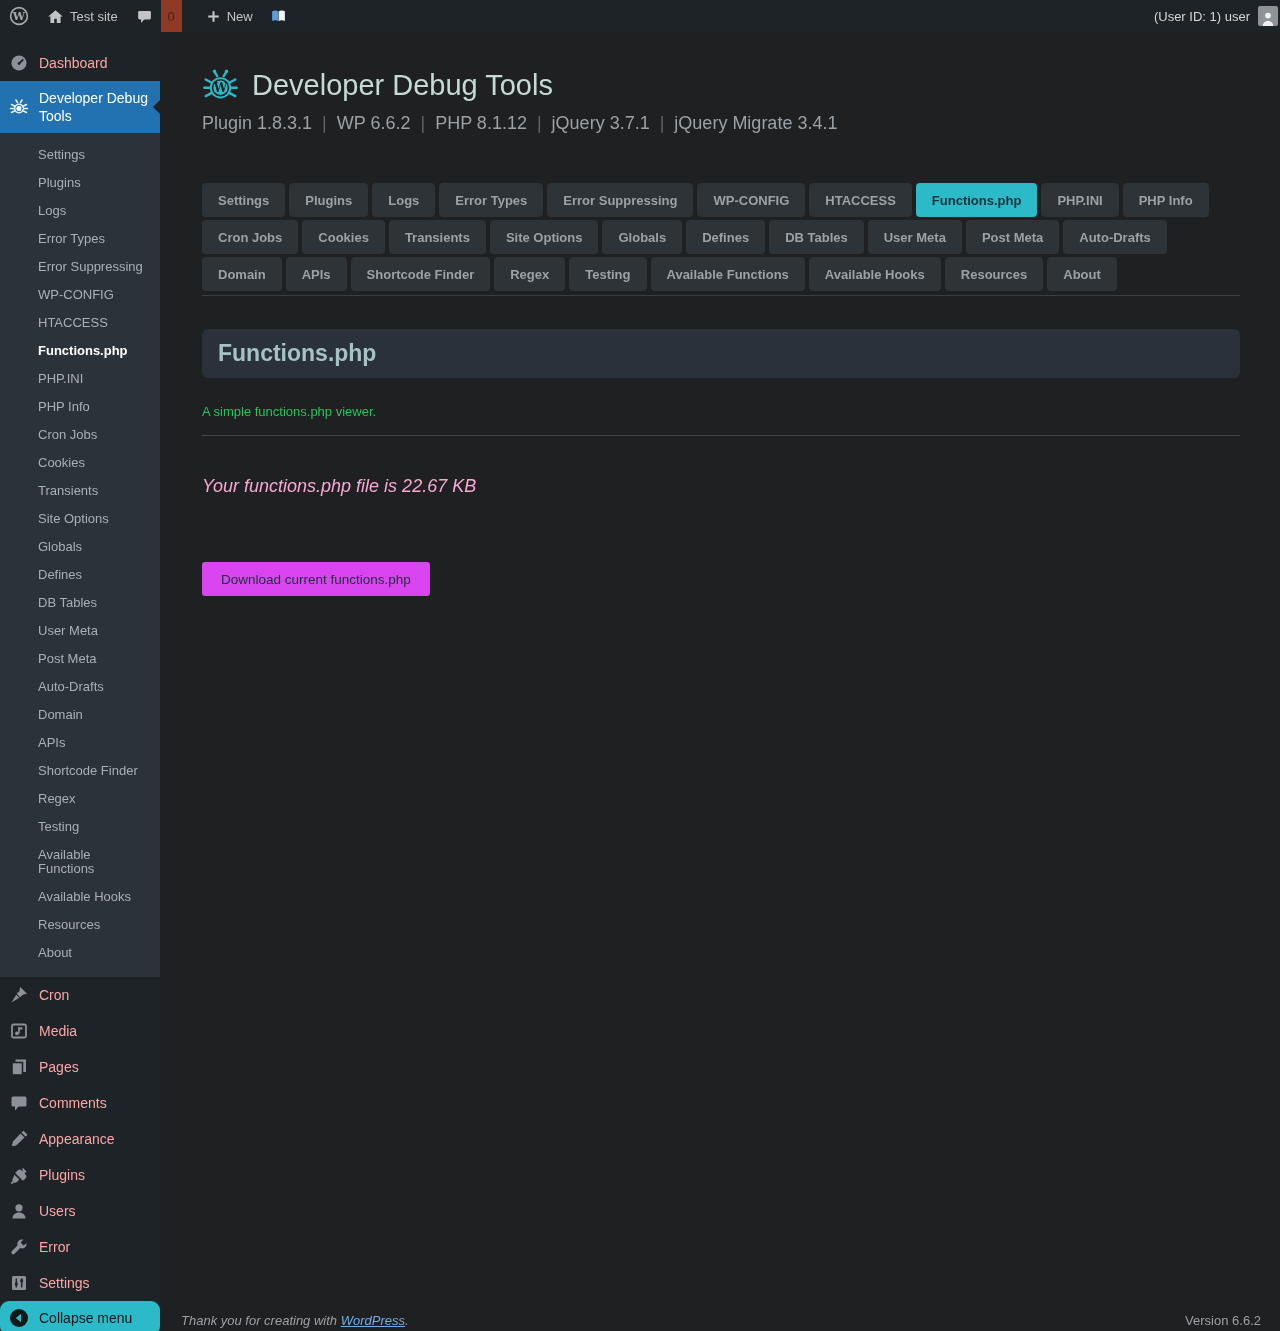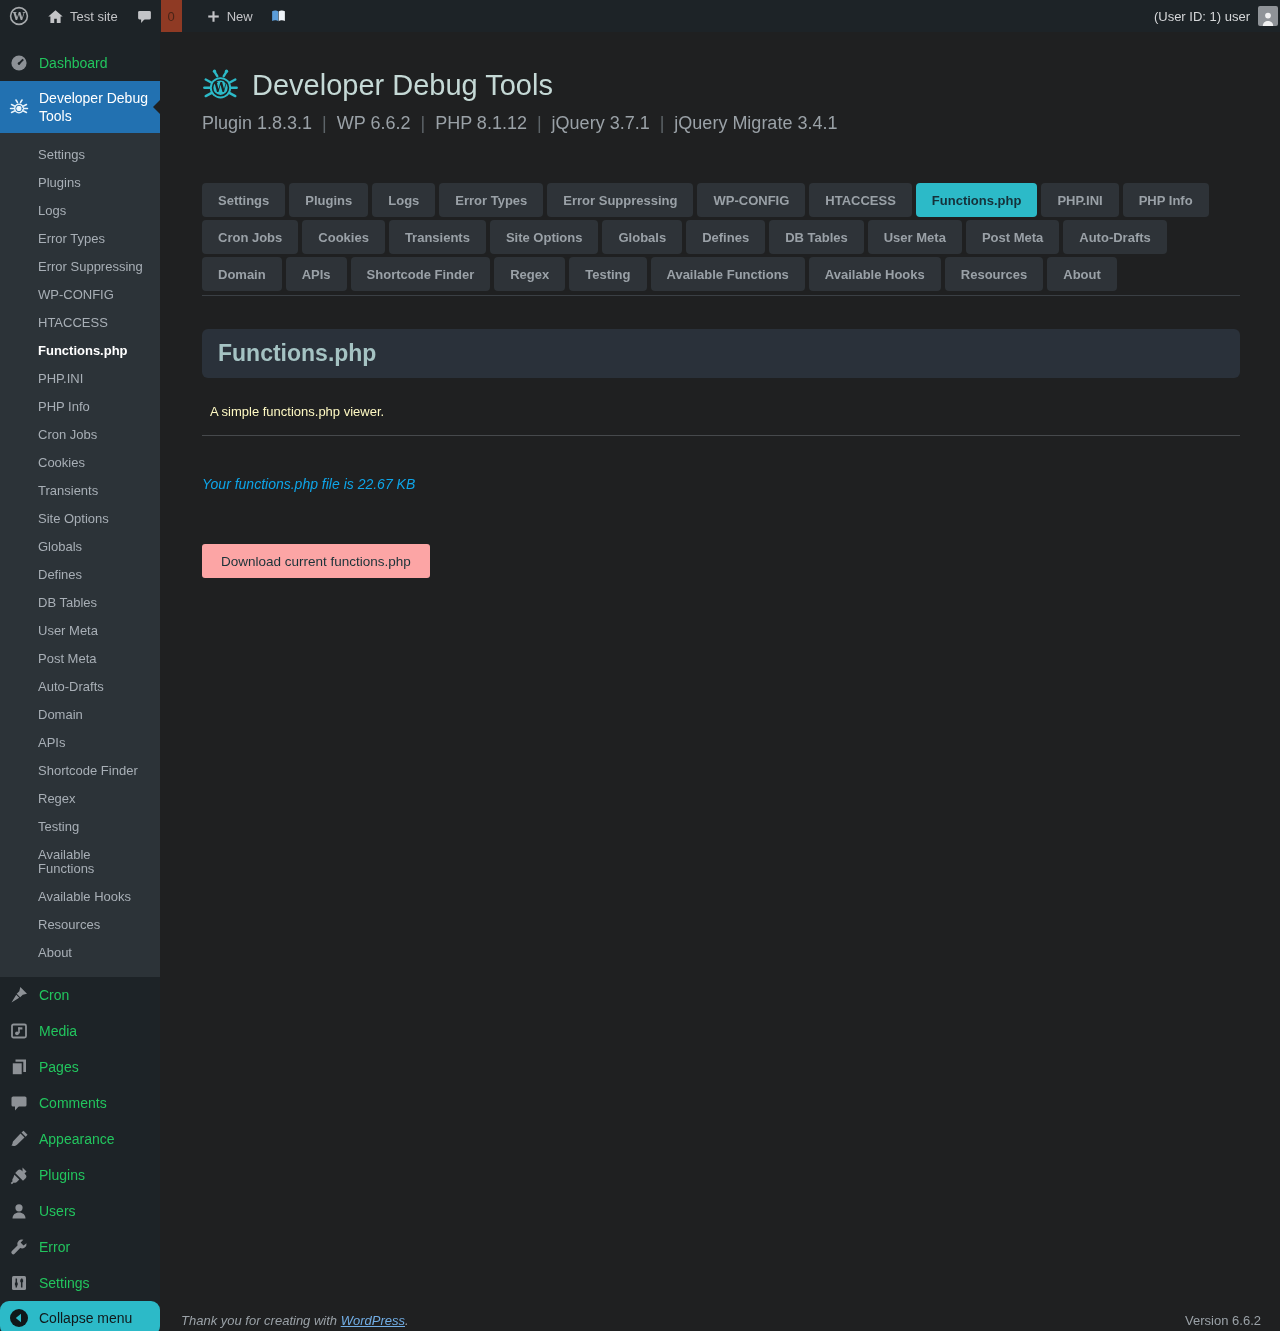--- a/index.html
+++ b/index.html
@@ -14,21 +14,21 @@
   .ab-item svg { flex:none; }
   .ab-count { height:32px; width:21px; margin-left:2px; background:#8f3a24; color:#4b2417; display:flex; align-items:center; justify-content:center; font-size:13px; }
   .ab-right { margin-left:auto; display:flex; align-items:center; gap:8px; padding-right:2px; color:#d5d7d9; }
   .avatar { width:20px; height:20px; background:#8f9398; border-radius:2px; display:flex; align-items:flex-end; justify-content:center; overflow:hidden; }
 
   
   .wrap { display:flex; height:1299px; }
 
   
   .sidebar { width:160px; background:#1d2327; color:#c3c4c7; display:flex; flex-direction:column; padding-top:13px; overflow:hidden; flex:none; }
-  .menu-item { display:flex; align-items:center; gap:10px; padding:8px 8px 8px 9px; font-size:14px; line-height:18px; color:#22c55e; position:relative; }
+  .menu-item { display:flex; align-items:center; gap:10px; padding:8px 8px 8px 9px; font-size:14px; line-height:18px; color:#fca5a5; position:relative; }
   .menu-item .mi-icon { width:20px; height:20px; color:#8d9196; flex:none; display:flex; align-items:center; justify-content:center; }
   .menu-item.current { background:#2271b1; color:#ffffff; }
   .menu-item.current .mi-icon { color:#eaf4fb; }
   .menu-item.current::after { content:""; position:absolute; right:-1px; top:50%; margin-top:-8px; border:8px solid transparent; border-right-color:#1f2021; }
   .submenu { background:#2c3338; padding:8px 0 10px 0; margin:0; }
   .submenu a { display:block; padding:7px 12px 7px 38px; font-size:13px; line-height:14px; color:#a8afb6; }
   .submenu a.active { color:#ffffff; font-weight:bold; }
   .menu-gap { height:14px; }
   .menu-sep { height:10px; }
   .collapse-item { margin-top:auto; margin-bottom:6px; background:#2cbac8; color:#10181a; border-radius:9px; display:flex; align-items:center; gap:10px; padding:7px 8px 7px 9px; font-size:14px; font-weight:400; }
@@ -40,26 +40,26 @@
   .page-header { margin-top:36px; display:flex; align-items:center; gap:13px; }
   .page-title { font-size:29px; font-weight:400; color:#c5d9d6; margin:0; }
   .meta-line { margin-top:11px; font-size:18px; color:#9aa1a7; }
   .meta-sep { color:#5d6469; padding:0 10px; }
 
   .tabs { margin-top:49px; display:flex; flex-wrap:wrap; gap:3px 4px; border-bottom:1px solid #3a3f44; padding-bottom:4px; }
   .tab { background:#2e3338; color:#9aa1a7; font-size:13px; font-weight:bold; font-family:"Liberation Sans", sans-serif; padding:0 16px; height:34px; border:none; border-radius:4px; cursor:pointer; }
   .tab.active { background:#2cbac8; color:#15313a; }
 
   .panel-title { margin-top:33px; background:#2a313a; border-radius:6px; padding:11px 16px; font-size:23px; font-weight:bold; color:#a5c3c3; }
-  .page-desc { margin:26px 0 0 8px; font-size:13px; color:#fef9c3; }
+  .page-desc { margin:26px 0 0 0; font-size:13px; color:#22c55e; }
   .rule { margin-top:16px; border:none; border-top:1px solid #46494c; height:0; }
-  .file-size { margin:40px 0 0 0; font-size:14px; font-style:italic; color:#0ea5e9; }
+  .file-size { margin:40px 0 0 0; font-size:18px; font-style:italic; color:#f9a8d4; }
   .btn-row1 { margin-top:52px; }
   .btn-row2 { margin-top:37px; }
-  .cyan-btn { background:#fca5a5; color:#1a3238; border:none; border-radius:3px; height:34px; padding:0 19px; font-size:13.5px; font-family:"Liberation Sans", sans-serif; cursor:pointer; }
+  .cyan-btn { background:#d946ef; color:#1a3238; border:none; border-radius:3px; height:34px; padding:0 19px; font-size:13.5px; font-family:"Liberation Sans", sans-serif; cursor:pointer;margin-top:13px; }
   .cyan-btn.tall { height:36px; }
 
   .page-footer { margin-top:auto; display:flex; justify-content:space-between; align-items:flex-end; font-size:13px; color:#9aa1a7; padding-bottom:3px; }
   .thanks { font-style:italic; }
   .thanks a { color:#72aee6; text-decoration:underline; font-style:italic; }
 </style>
 </head>
 <body>
 
 <div class="admin-bar">

